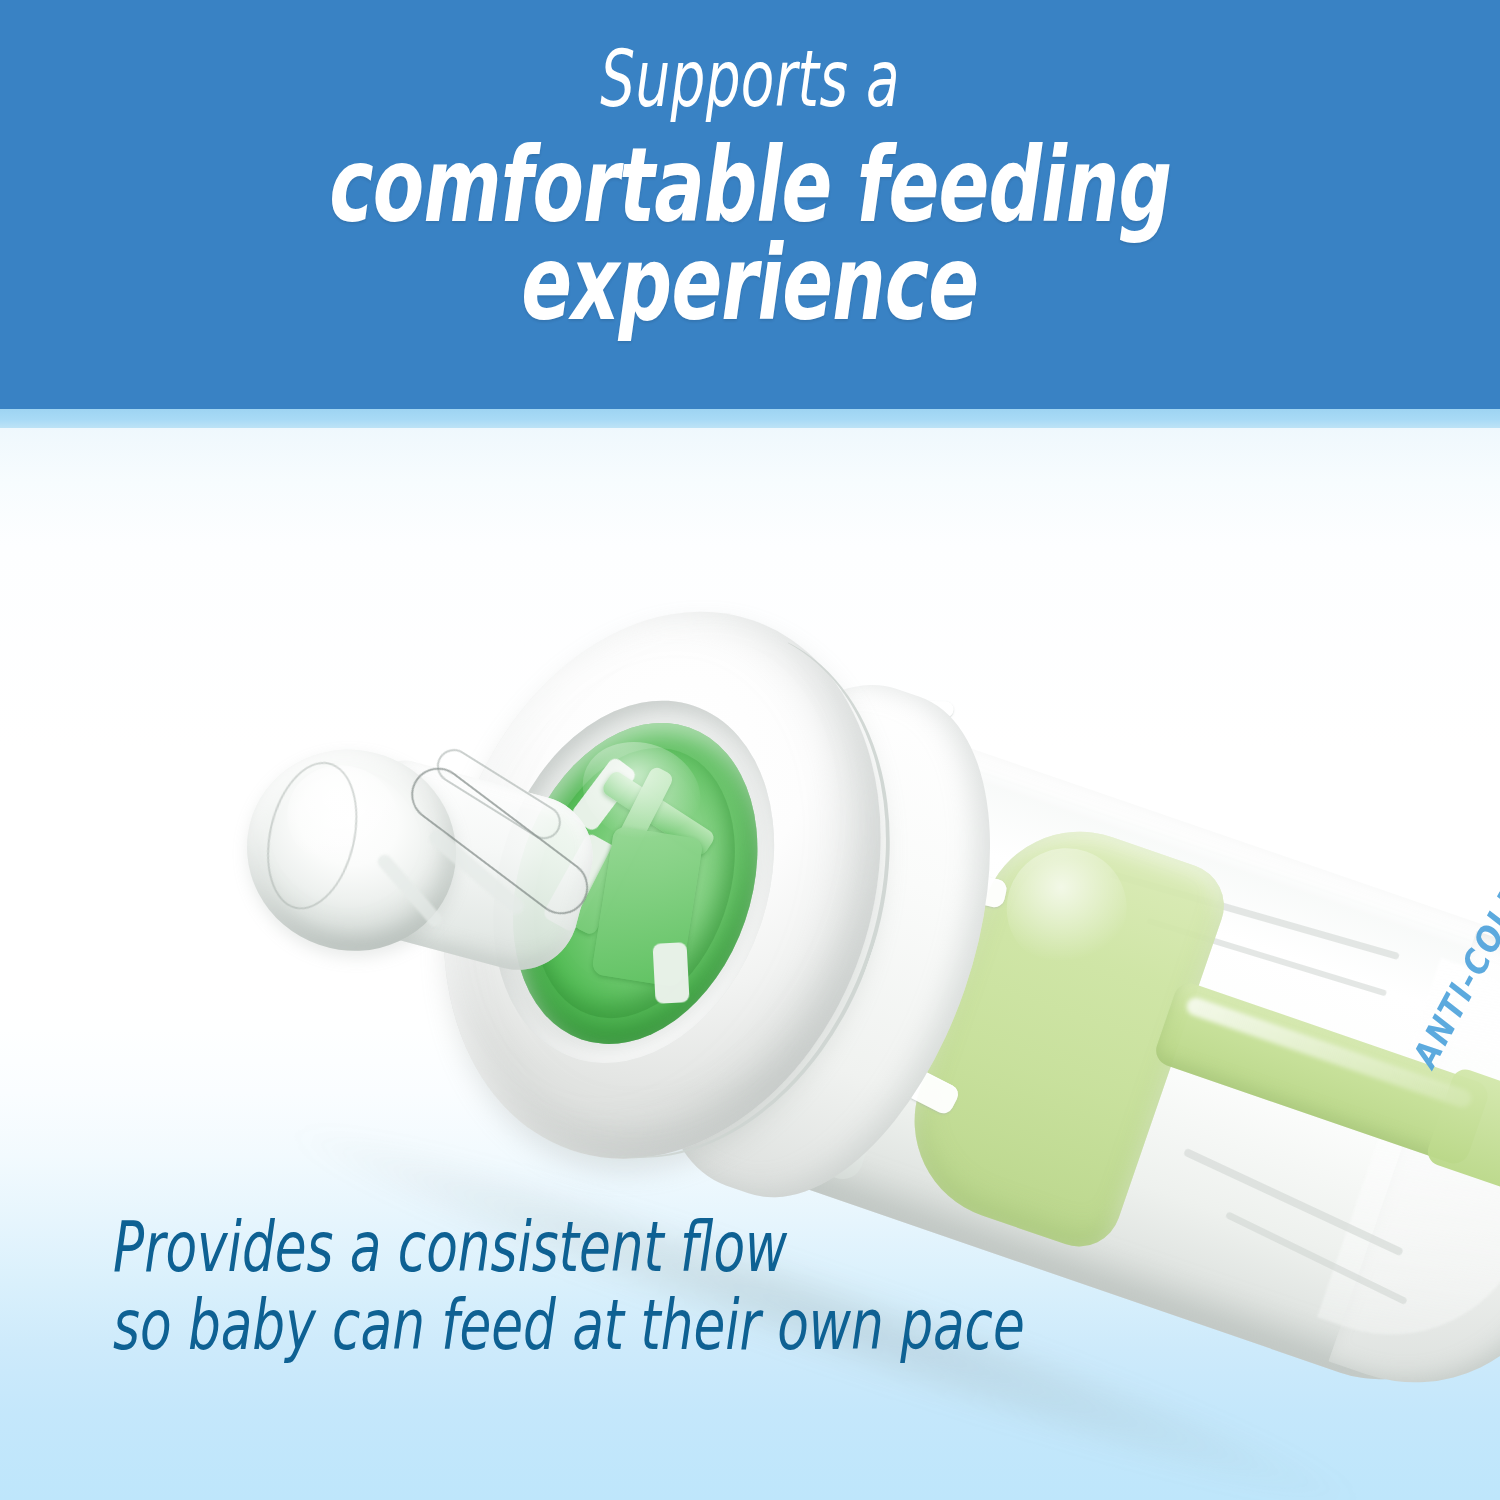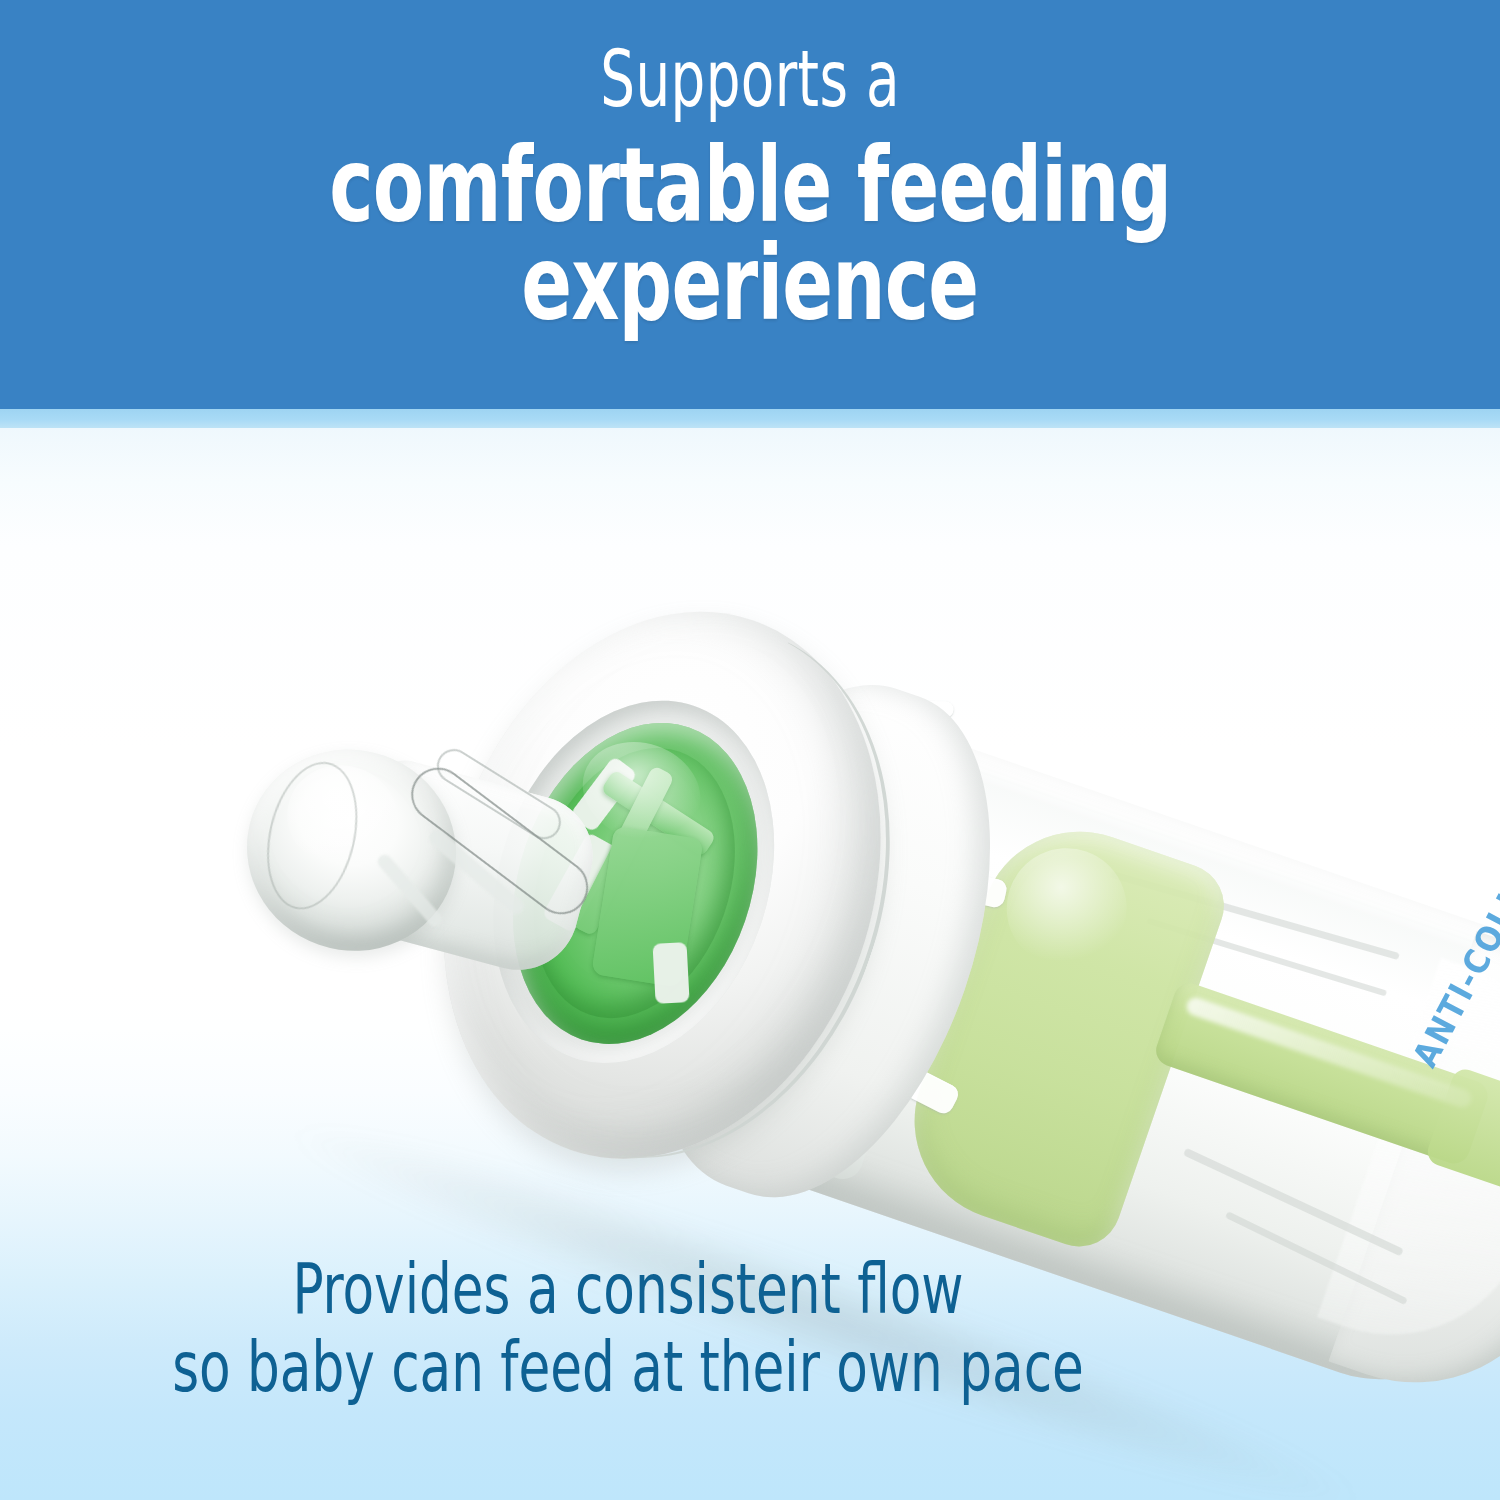--- a/index.html
+++ b/index.html
@@ -7,20 +7,21 @@
     width:1500px; height:1500px;
     background:#ffffff;
     font-family:"Liberation Sans", sans-serif;
     overflow:hidden;
   }
   #page {
     position:relative;
     width:1500px; height:1500px;
     overflow:hidden;
     background:#ffffff;
+    font-style:italic;
   }
 
   
   .header-banner {
     position:absolute; left:0; top:0;
     width:1500px; height:409px;
     background:#3982C4;
     display:flex; flex-direction:column;
     align-items:center; justify-content:flex-start;
     padding-top:42px;
@@ -387,23 +388,23 @@
     transform:rotate(-62deg);
     transform-origin:right top;
     white-space:nowrap;
     opacity:0.92;
     z-index:4;
   }
 
   
   .caption {
     position:absolute;
-    left:0; top:1250px;
+    left:0; top:1208px;
     width:1256px;
-    text-align:center;
+    text-align:left;
     z-index:5;
   }
   .caption-line {
     font-family:"DejaVu Sans Condensed","Liberation Sans Narrow","Liberation Sans", sans-serif;
     font-weight:400;
     font-size:70px;
     line-height:1.12;
     color:#0E6193;
     letter-spacing:0px;
     transform:scaleX(0.82);

